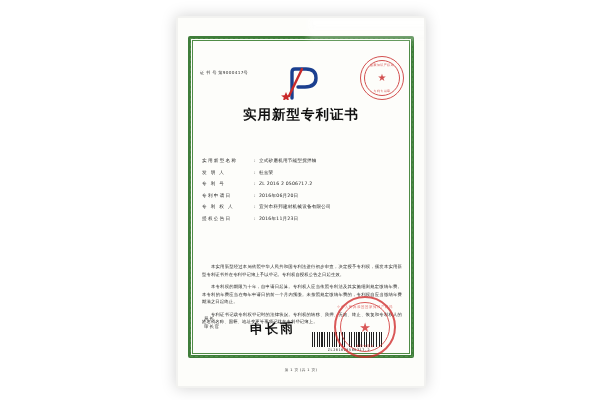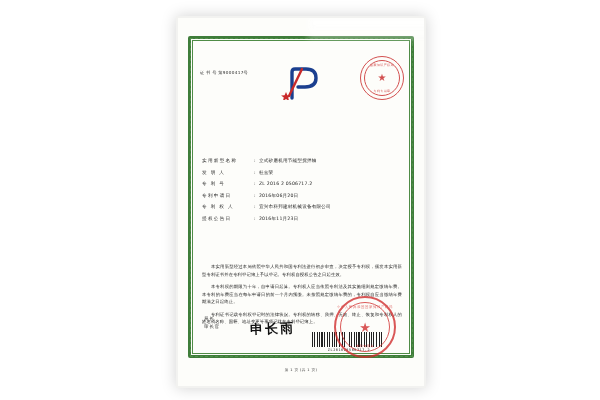--- a/index.html
+++ b/index.html
@@ -322,20 +322,21 @@
       </svg>
     </div>
 
     <div class="seal-top">
       <div class="ring"></div>
       <div class="seal-text-top">国家知识产权局</div>
       <div class="star">★</div>
       <div class="seal-text">专利专用章</div>
     </div>
 
+    <div class="title">实用新型专利证书</div>
 
     <div class="fields">
       <div class="field-row">
         <span class="field-label">实用新型名称</span>
         <span class="field-colon">:</span>
         <span class="field-value">立式砂磨机用节能型搅拌轴</span>
       </div>
       <div class="field-row">
         <span class="field-label">发 明 人</span>
         <span class="field-colon">:</span>

